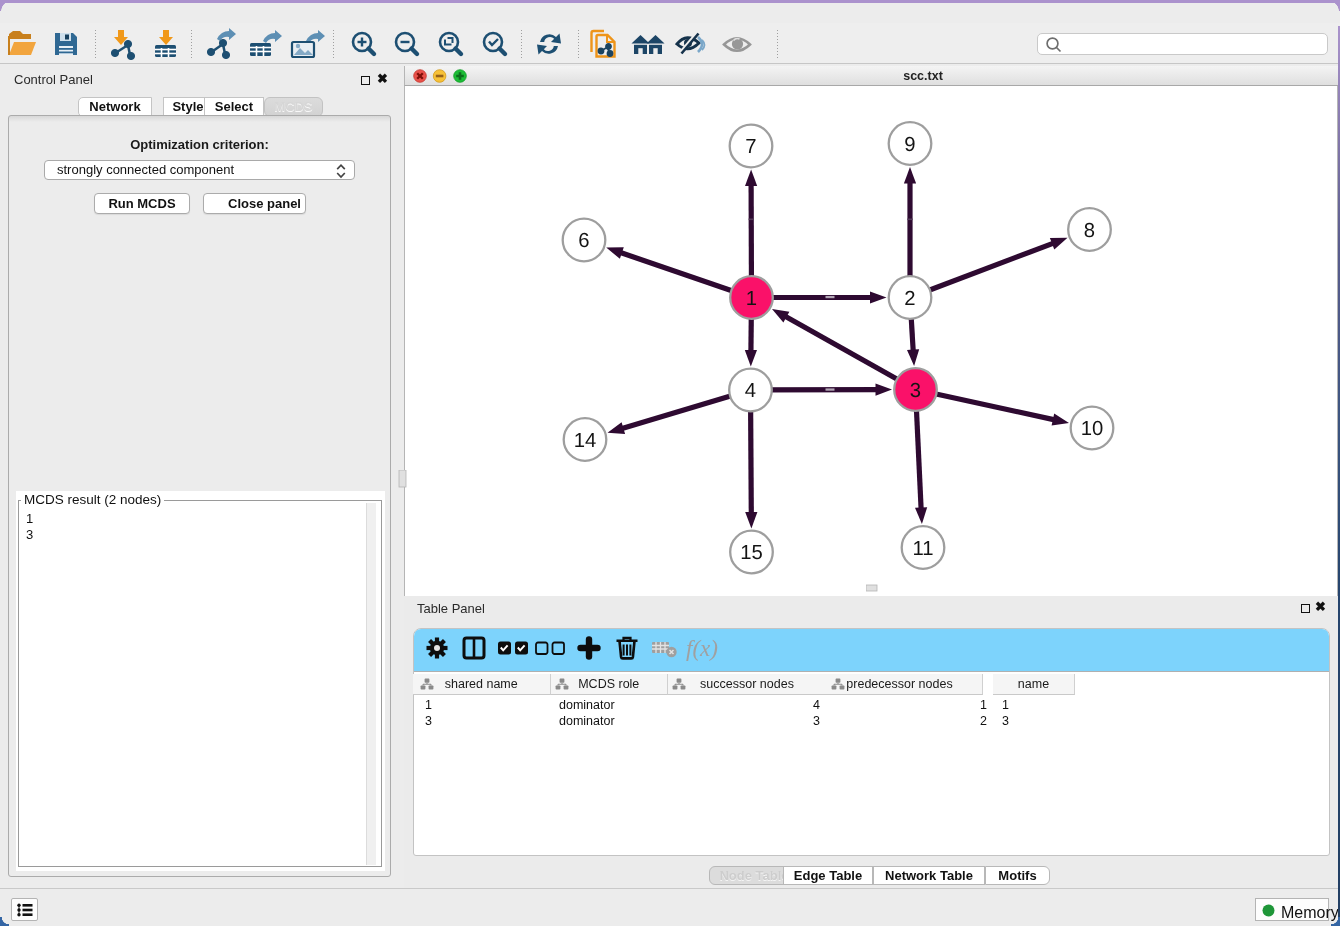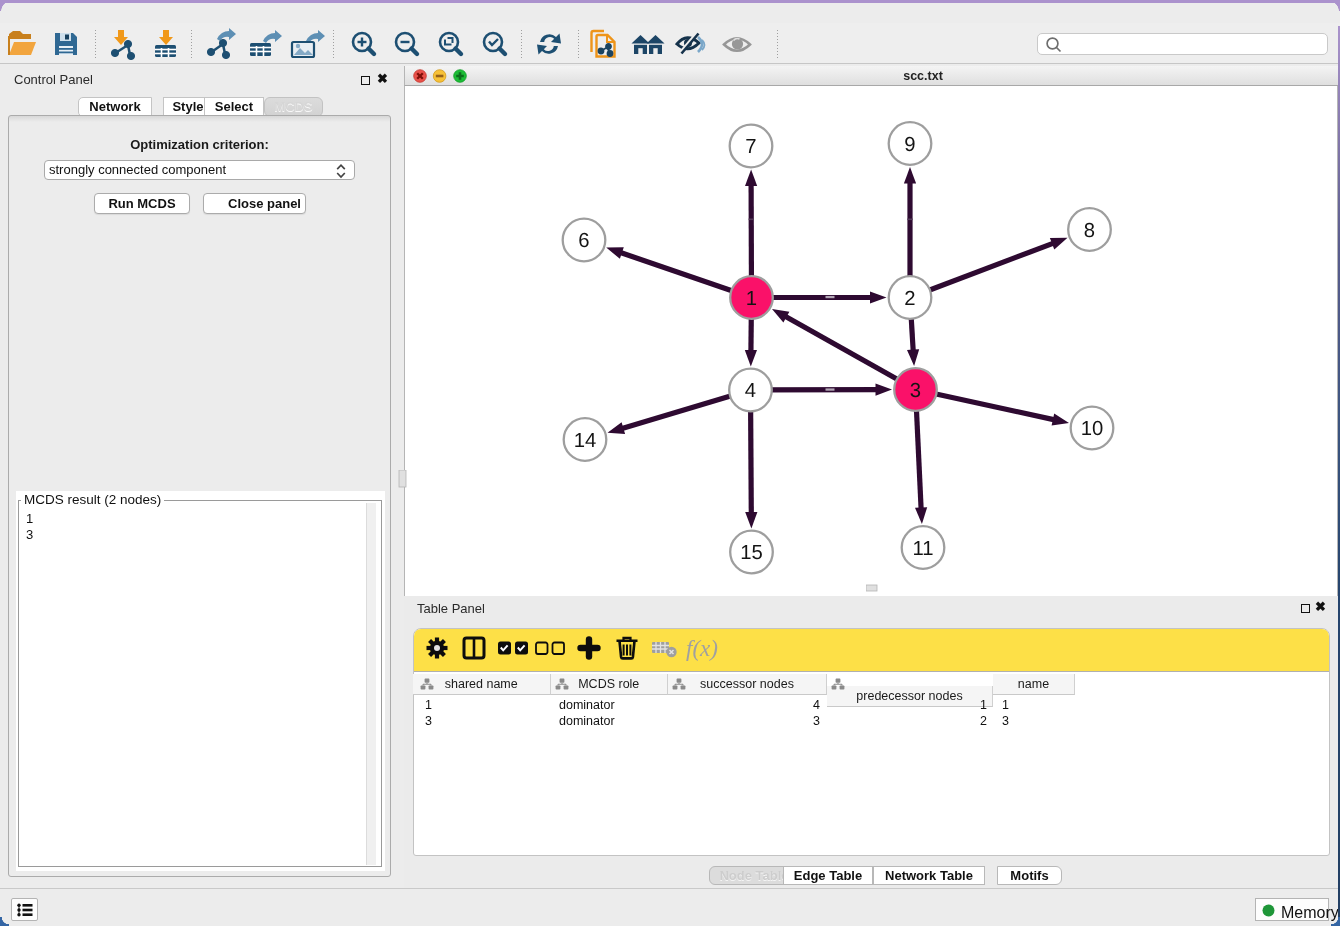--- a/index.html
+++ b/index.html
@@ -32,46 +32,46 @@
   #search { position:absolute; left:1037px; top:10px; width:291px; height:22px; background:#fff; border:1px solid #c9c9c9; border-radius:5px; }
 
   
   #cp-title { position:absolute; left:14px; top:72px; font-size:13px; color:#2a2a2a; }
   .hdr-float { position:absolute; width:9px; height:9px; border:1.5px solid #111; }
   .hdr-x { position:absolute; font-size:13px; font-weight:bold; color:#111; }
   .tab { position:absolute; top:97px; height:19.5px; background:#fff; border:1px solid #c4c4c4; font-size:13px; font-weight:bold; color:#111; text-align:center; line-height:18px; }
   #tab-mcds { background:linear-gradient(#dcdcdc,#d2d2d2); color:#d6d6d6; text-shadow:0 1px 0 #f8f8f8; border-radius:6px; border-color:#c2c2c2; }
   #cp-panel { position:absolute; left:8px; top:115px; width:383px; height:762px; background:linear-gradient(#d8d8d8 0px, #ececec 6px); border:1px solid #ababab; border-radius:3px; }
   #opt-label { position:absolute; left:8px; top:137px; width:383px; text-align:center; font-size:13px; font-weight:bold; color:#1a1a1a; }
-  #combo { position:absolute; left:44px; top:160px; width:311px; height:20px; background:#fff; border:1px solid #a9a9a9; border-radius:4px; font-size:13px; color:#111; line-height:18px; padding-left:4px; }
+  #combo { position:absolute; left:44px; top:160px; width:311px; height:20px; background:#fff; border:1px solid #a9a9a9; border-radius:4px; font-size:13px; color:#111; line-height:18px; padding-left:12px; }
   .btn { position:absolute; top:193px; height:21px; background:#fff; border:1px solid #ababab; border-radius:4px; font-size:13px; font-weight:bold; color:#111; text-align:center; line-height:19px; box-shadow:0 1px 1px rgba(0,0,0,0.08); }
   #result-pane { position:absolute; left:16px; top:491px; width:369px; height:380px; background:#fff; }
   #fieldset { position:absolute; left:18px; top:500px; width:364px; height:367px; border:1px solid #9a9a9a; }
   #legend { position:absolute; left:21px; top:492px; background:#fff; padding:0 3px; font-size:13.5px; color:#111; }
   #res-lines { position:absolute; left:26px; top:511px; font-size:13px; color:#111; line-height:16px; }
   #res-scroll { position:absolute; left:366px; top:503px; width:10px; height:362px; background:#f0f0f0; border-left:1px solid #dcdcdc; }
 
   
   #net-title { position:absolute; left:404px; top:66px; width:1038px; height:20px; background:linear-gradient(#f4f4f4,#dfdfdf); border-bottom:1px solid #a8a8a8; border-left:1px solid #b5b5b5; border-right:1px solid #b5b5b5; }
   #net-title-text { position:absolute; left:0; top:3px; width:100%; text-align:center; font-size:12.5px; font-weight:bold; color:#222; }
   #canvas { position:absolute; left:404px; top:86px; width:934px; height:510px; background:#fff; border-left:1px solid #b5b5b5; border-right:1px solid #b5b5b5; }
 
   
   #tp-area { position:absolute; left:404px; top:596px; width:936px; height:292px; background:#ebebeb; }
   #tp-title { position:absolute; left:417px; top:601px; font-size:13px; color:#2a2a2a; }
   #tp-box { position:absolute; left:413px; top:628px; width:917px; height:228px; background:#fff; border:1px solid #c3c3c3; border-radius:8px 8px 3px 3px; overflow:hidden; }
-  #tp-toolbar { position:absolute; left:0; top:0; width:100%; height:43px; background:#fde047; border-bottom:1px solid #b0b0b0; }
+  #tp-toolbar { position:absolute; left:0; top:0; width:100%; height:43px; background:#7dd3fc; border-bottom:1px solid #b0b0b0; }
   #thead { position:absolute; left:413px; top:674px; width:917px; height:21px; }
   .hcell { position:absolute; top:0; height:21px; background:#f5f5f5; border-right:1px solid #d0d0d0; border-bottom:1px solid #c9c9c9; font-size:12.5px; color:#1a1a1a; text-align:center; line-height:20px; }
   .rowtxt { position:absolute; font-size:12.5px; color:#111; }
 
   
   .btab { position:absolute; top:866px; height:19px; background:#fff; border:1px solid #b8b8b8; font-size:13px; font-weight:bold; color:#111; text-align:center; line-height:18px; }
   #btab-node { background:#dcdcdc; color:#cdcdcd; text-shadow:0 1px 0 #f5f5f5; border-radius:6px 0 0 6px; }
-  #btab-motifs { border-radius:0 6px 6px 0;margin-left:12px; }
+  #btab-motifs { border-radius:0 6px 6px 0; }
 
   
   #statusbar { position:absolute; left:0; top:888px; width:1340px; height:38px; background:#ececec; border-top:1px solid #c9c9c9; }
   #list-btn { position:absolute; left:11px; top:9px; width:27px; height:23px; background:#fdfdfd; border:1px solid #b4b4b4; border-radius:2px; }
   #mem-btn { position:absolute; left:1255px; top:9px; width:74px; height:23px; background:#fdfdfd; border:1px solid #b4b4b4; font-size:16px; color:#111; }
 </style>
 </head>
 <body>
 <div id="app">
 
@@ -391,21 +391,21 @@
         </g>
 
         <text x="272" y="27.3" font-family="Liberation Serif, serif" font-style="italic" font-size="23" fill="#a0a0a0">f(x)</text>
       </svg>
     </div>
   </div>
   <div id="thead">
     <div class="hcell" style="left:0; width:137.5px;">shared name</div>
     <div class="hcell" style="left:137.5px; width:117.5px;">MCDS role</div>
     <div class="hcell" style="left:255px; width:159px;">successor nodes</div>
-    <div class="hcell" style="left:414px; width:166px;margin-top:12px;">predecessor nodes</div>
+    <div class="hcell" style="left:404px; width:166px;">predecessor nodes</div>
     <div class="hcell" style="left:580px; width:82px;">name</div>
     <svg width="860" height="21" viewBox="0 0 860 21" style="position:absolute;left:0;top:0;">
       <g fill="#8a8a8a">
         <g transform="translate(14,10)">
             <rect x="-2.4" y="-5.4" width="4.8" height="4.1" rx="0.8"></rect>
             <rect x="-6.4" y="1.4" width="4.8" height="4.1" rx="0.8"></rect>
             <rect x="1.6" y="1.4" width="4.8" height="4.1" rx="0.8"></rect>
             <path d="M0,-1.3 v1.5 m-4,0 h8 m-8,0 v1.3 m8,-1.3 v1.3" stroke="#8a8a8a" stroke-width="1.1" fill="none"></path>
           </g>
         <g transform="translate(149,10)">

